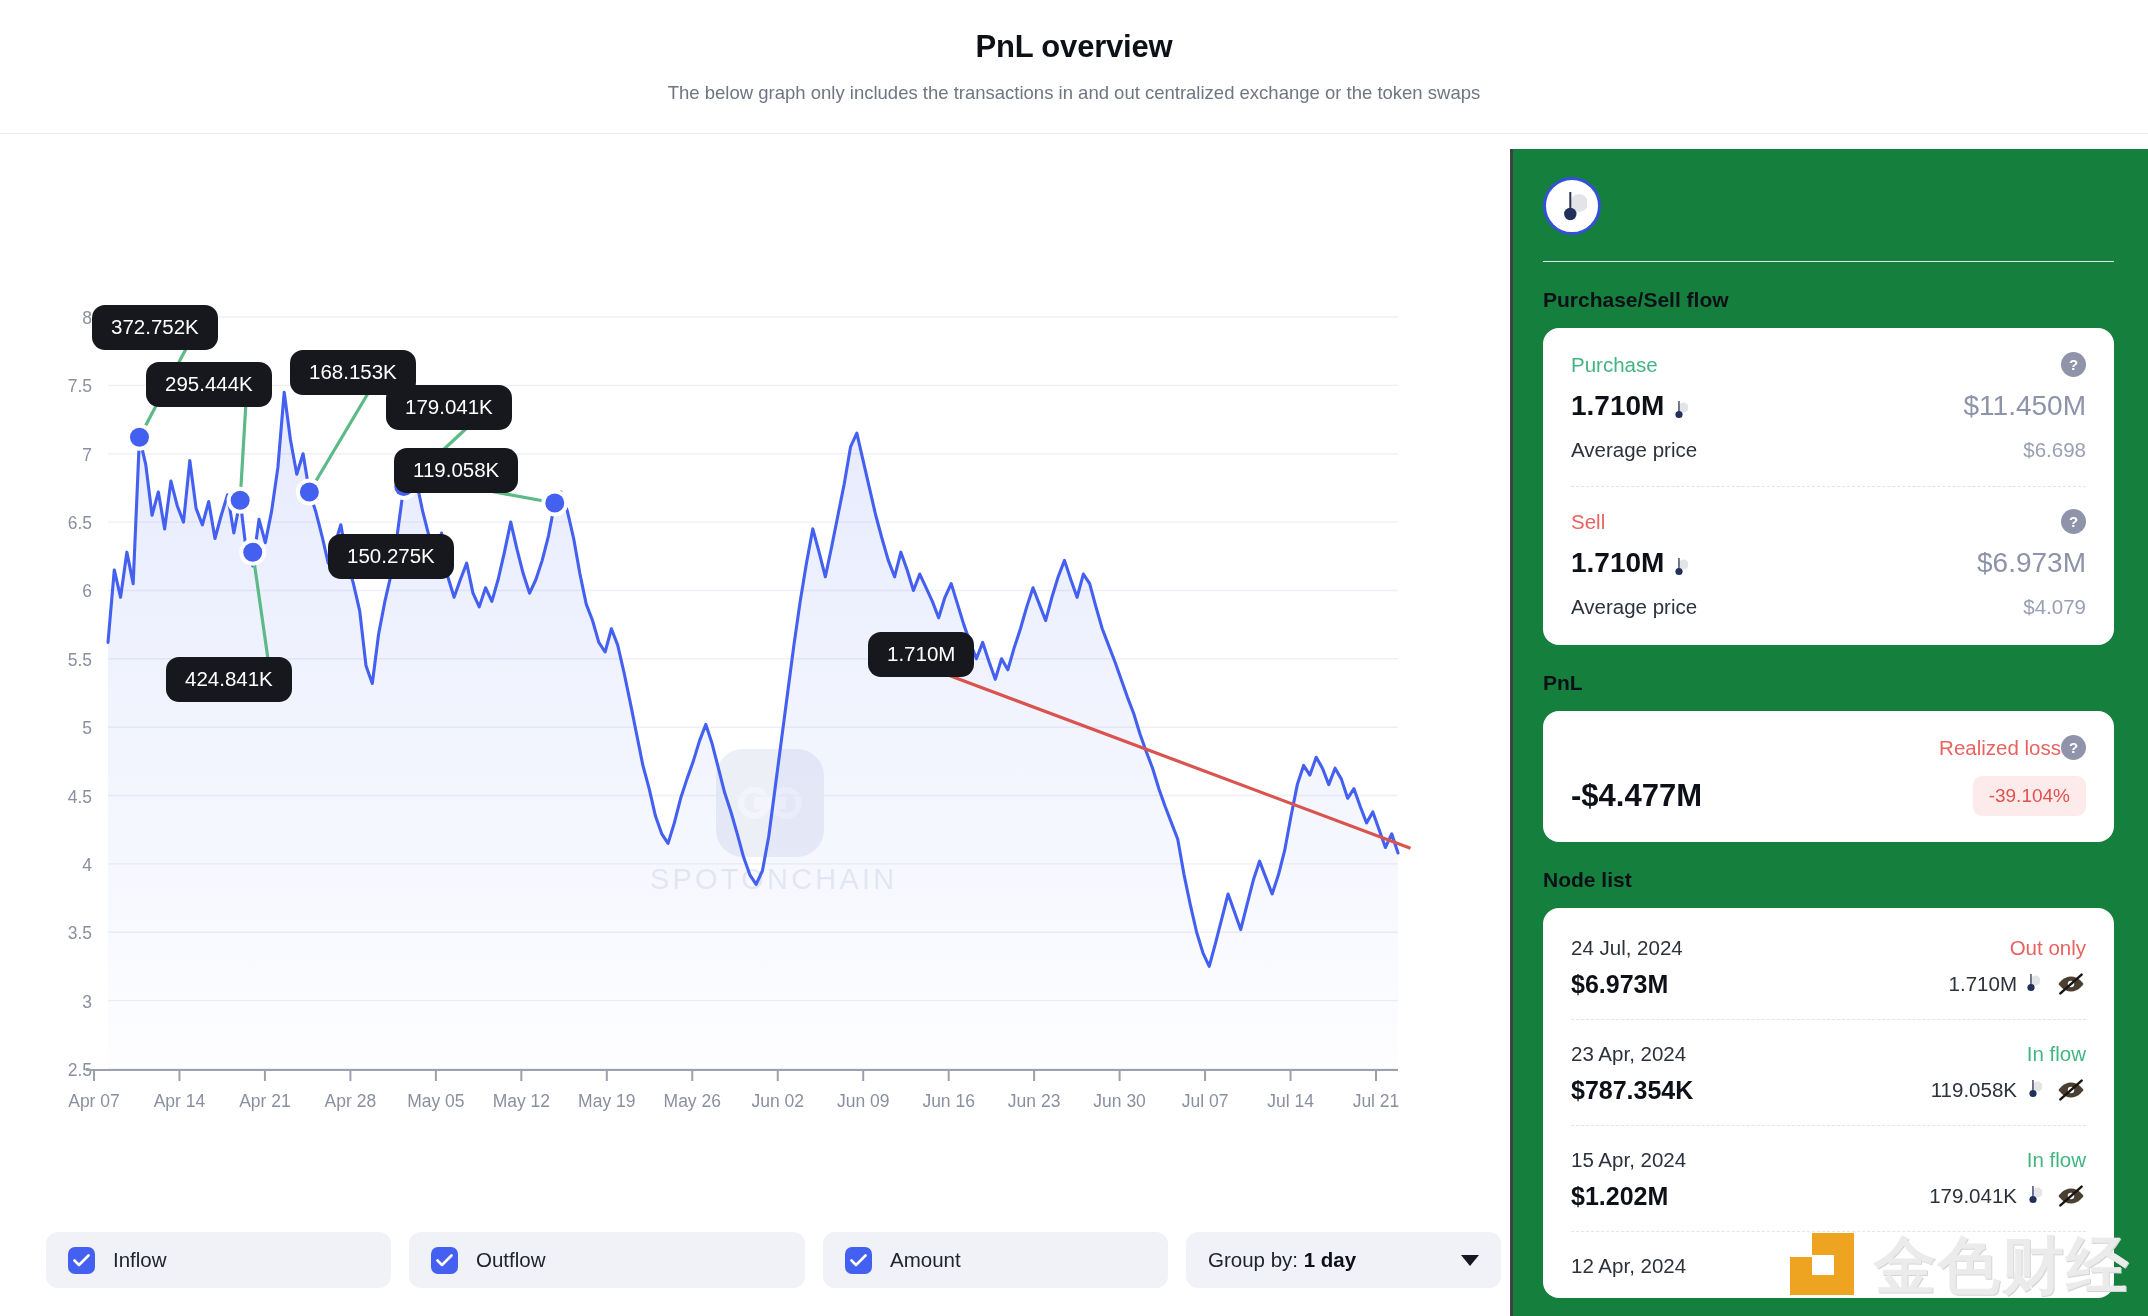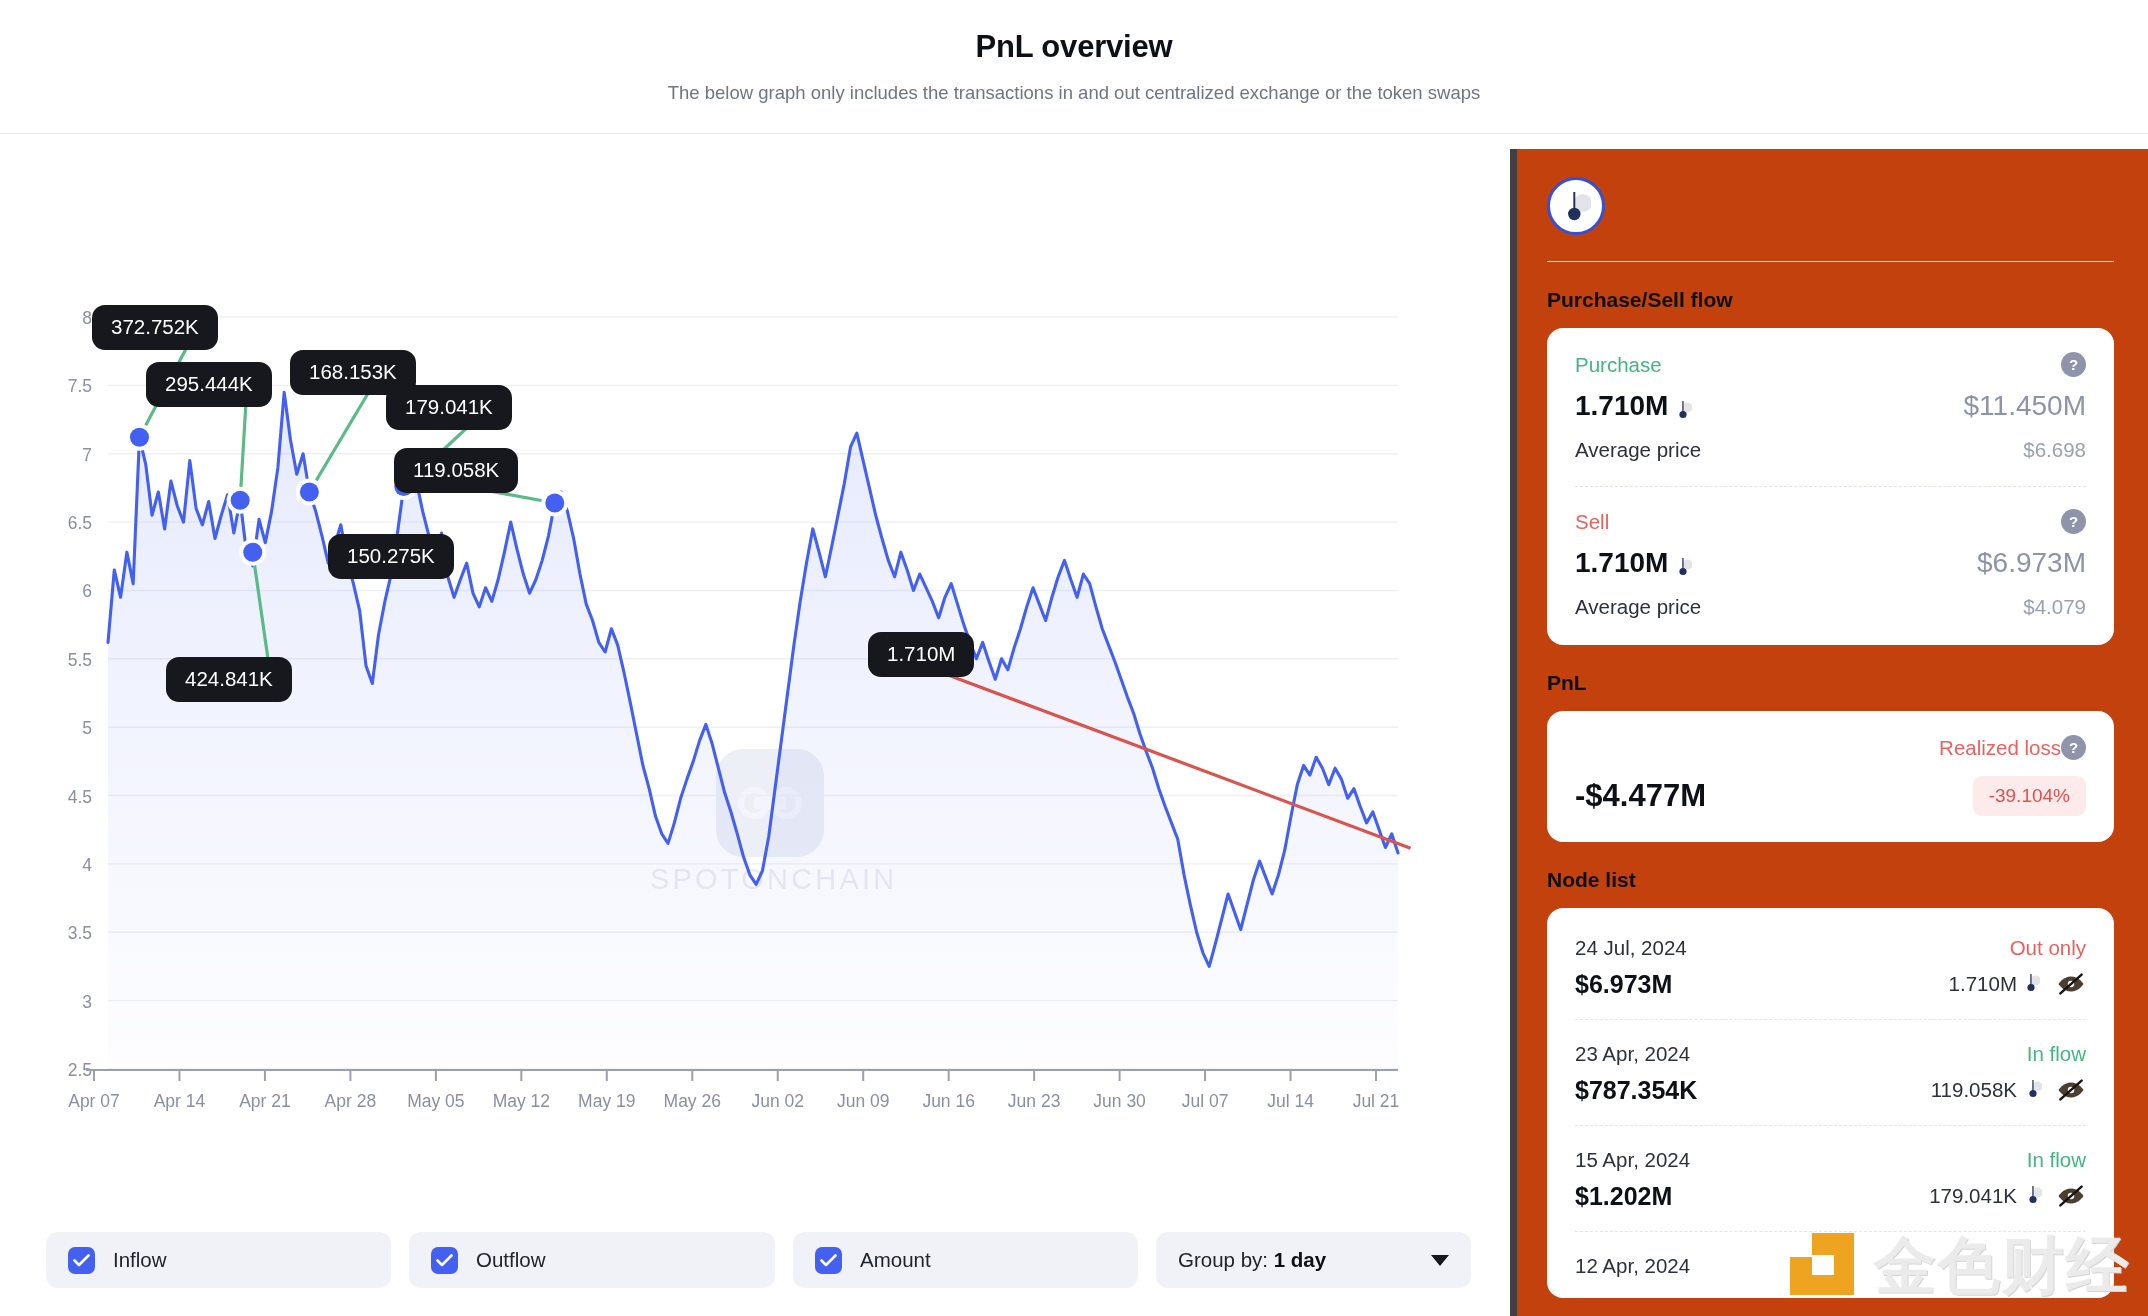--- a/index.html
+++ b/index.html
@@ -56,37 +56,37 @@
   .controls {
     position: absolute; left: 46px; bottom: 28px;
     display: flex; gap: 18px; align-items: center;
   }
   .ctrl {
     height: 56px; border-radius: 12px; background: #f1f2f7;
     display: flex; align-items: center; padding: 0 22px;
     font-size: 20.5px; color: #20242c;
   }
   .ctrl.inflow  { width: 345px; }
-  .ctrl.outflow { width: 366px; }
+  .ctrl.outflow { width: 396px; }
   .ctrl.amount  { width: 345px; }
   .ctrl.groupby { width: 315px; justify-content: space-between; }
   .cbx {
     width: 27px; height: 27px; border-radius: 7px; background: #4460f1;
     margin-right: 18px; flex: 0 0 27px;
     display: flex; align-items: center; justify-content: center;
   }
   .cbx svg { display: block; }
   .gb-label { color: #20242c; }
   .gb-label b { color: #0d1117; font-weight: bold; }
   .caret { width: 0; height: 0; border-left: 9px solid transparent; border-right: 9px solid transparent; border-top: 11px solid #15181e; }
 
   
   .sidebar {
-    flex: 1 1 auto; background: #c2410c;
-    border-left: 7px solid #404040;
+    flex: 1 1 auto; background: #15803d;
+    border-left: 3px solid #404040;
     padding: 28px 34px 0 30px;
     position: relative; overflow: hidden;
   }
   .token-badge {
     width: 58px; height: 58px; border-radius: 50%;
     border: 3px solid #3450d6; background: #fff;
     display: flex; align-items: center; justify-content: center;
     margin-bottom: 26px;
   }
   .sb-divider { height: 1px; background: #e4e6ee; margin: 0 0 26px; }

